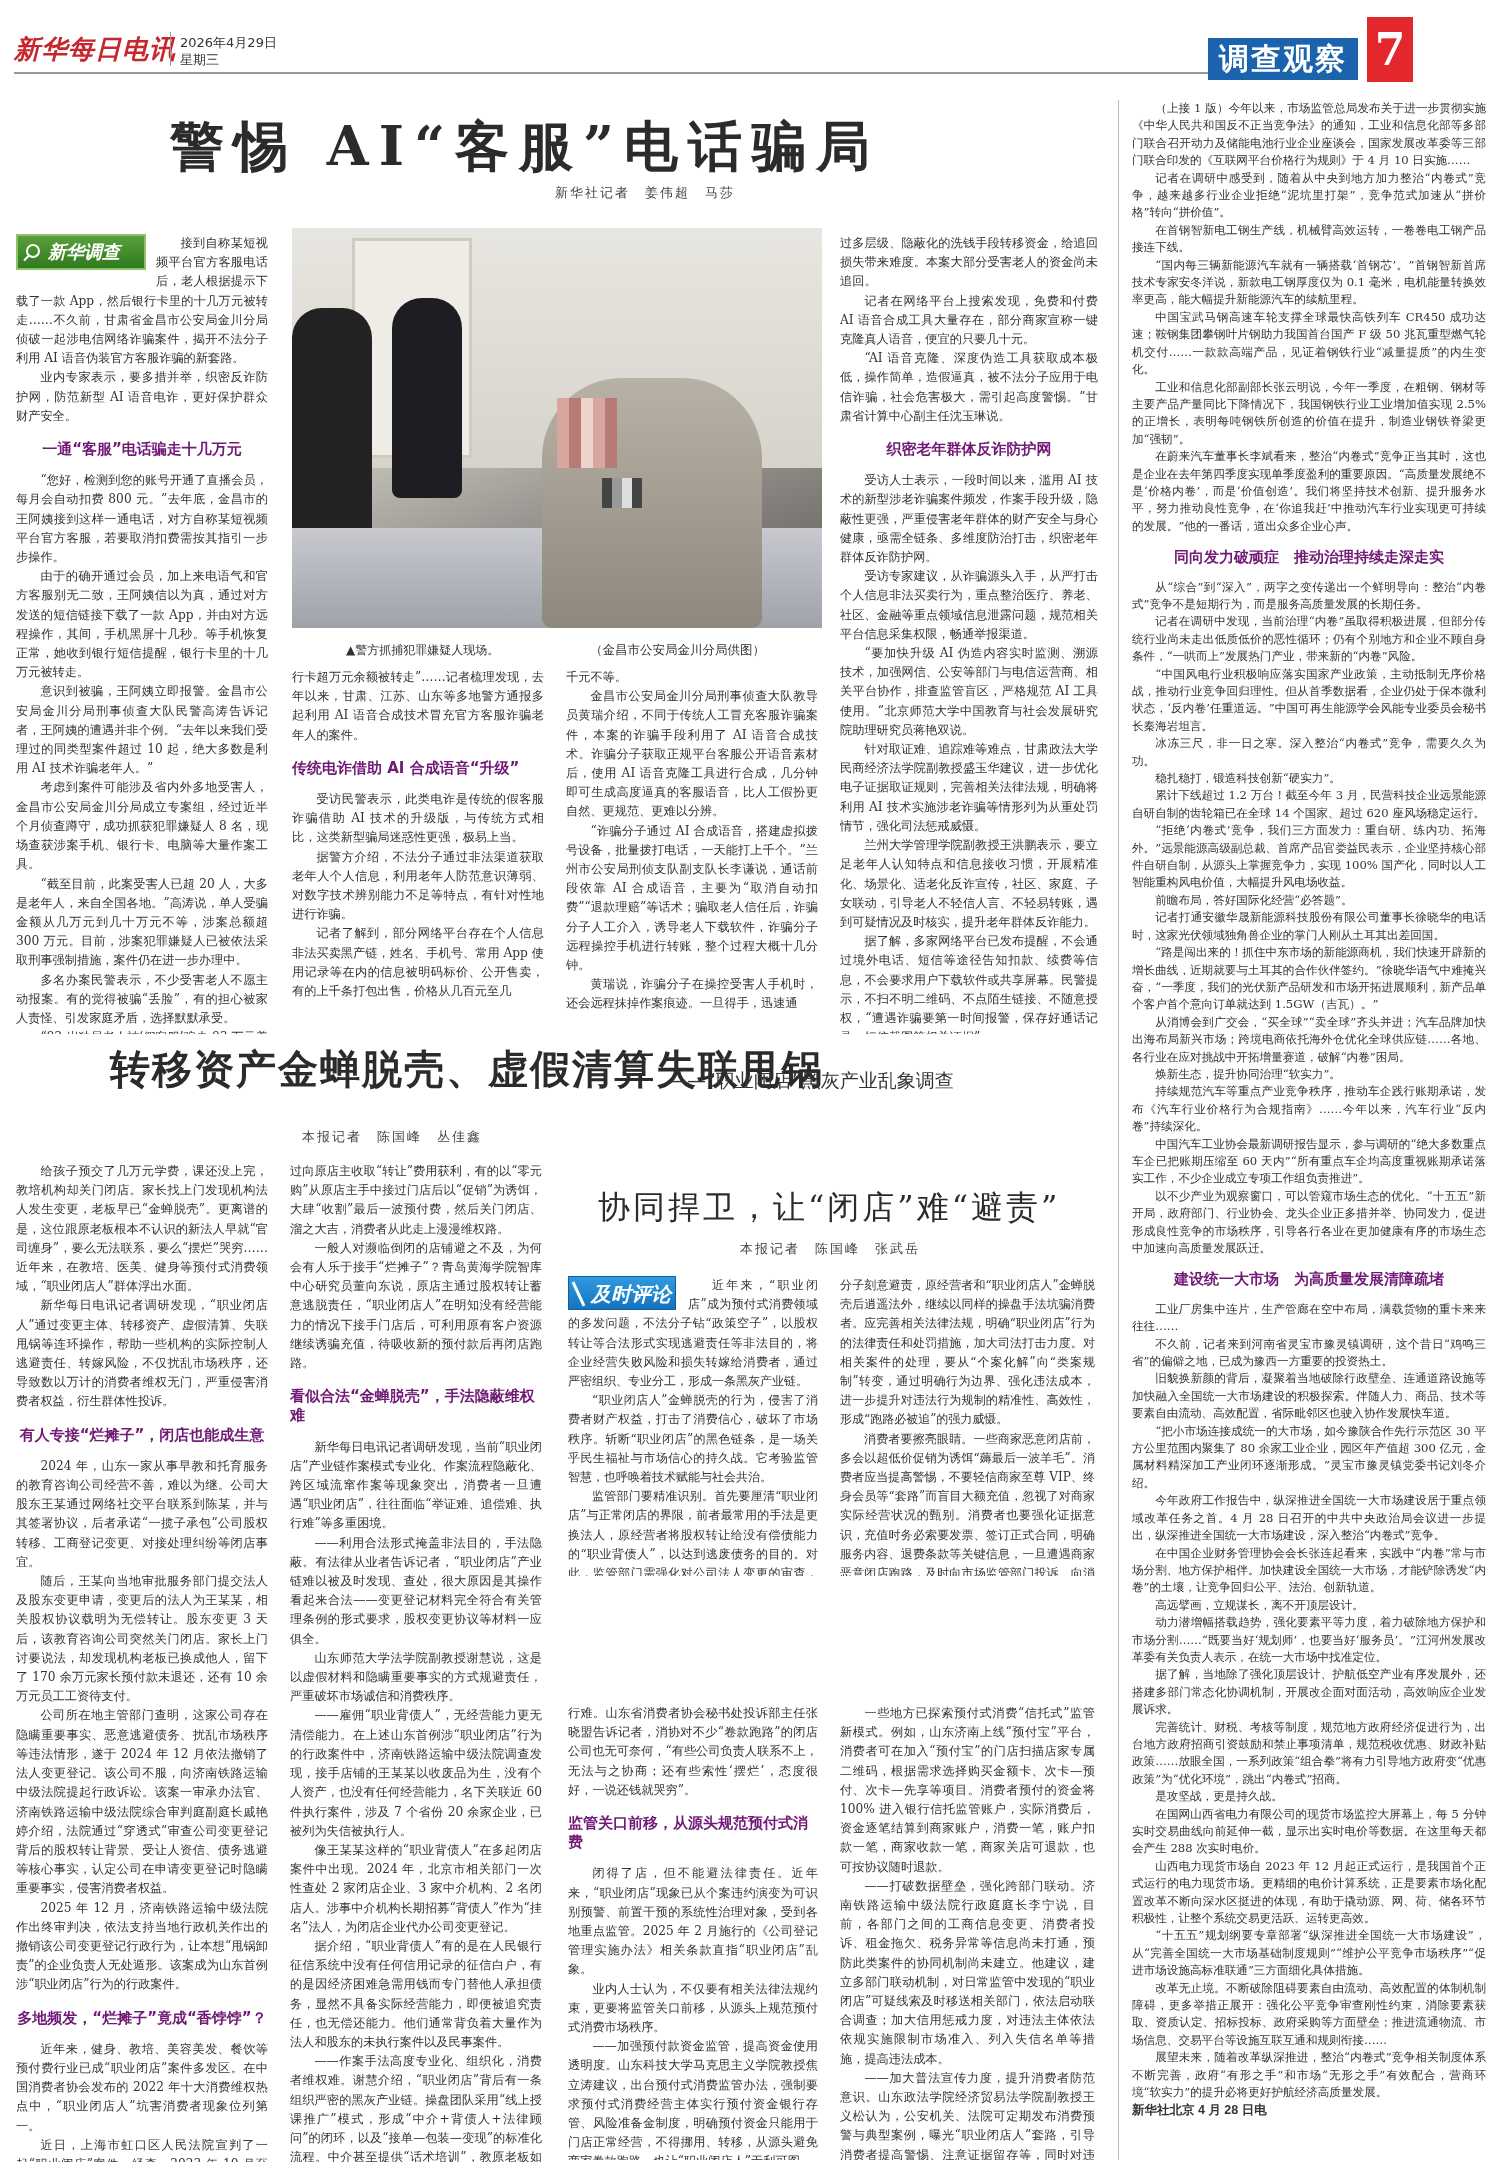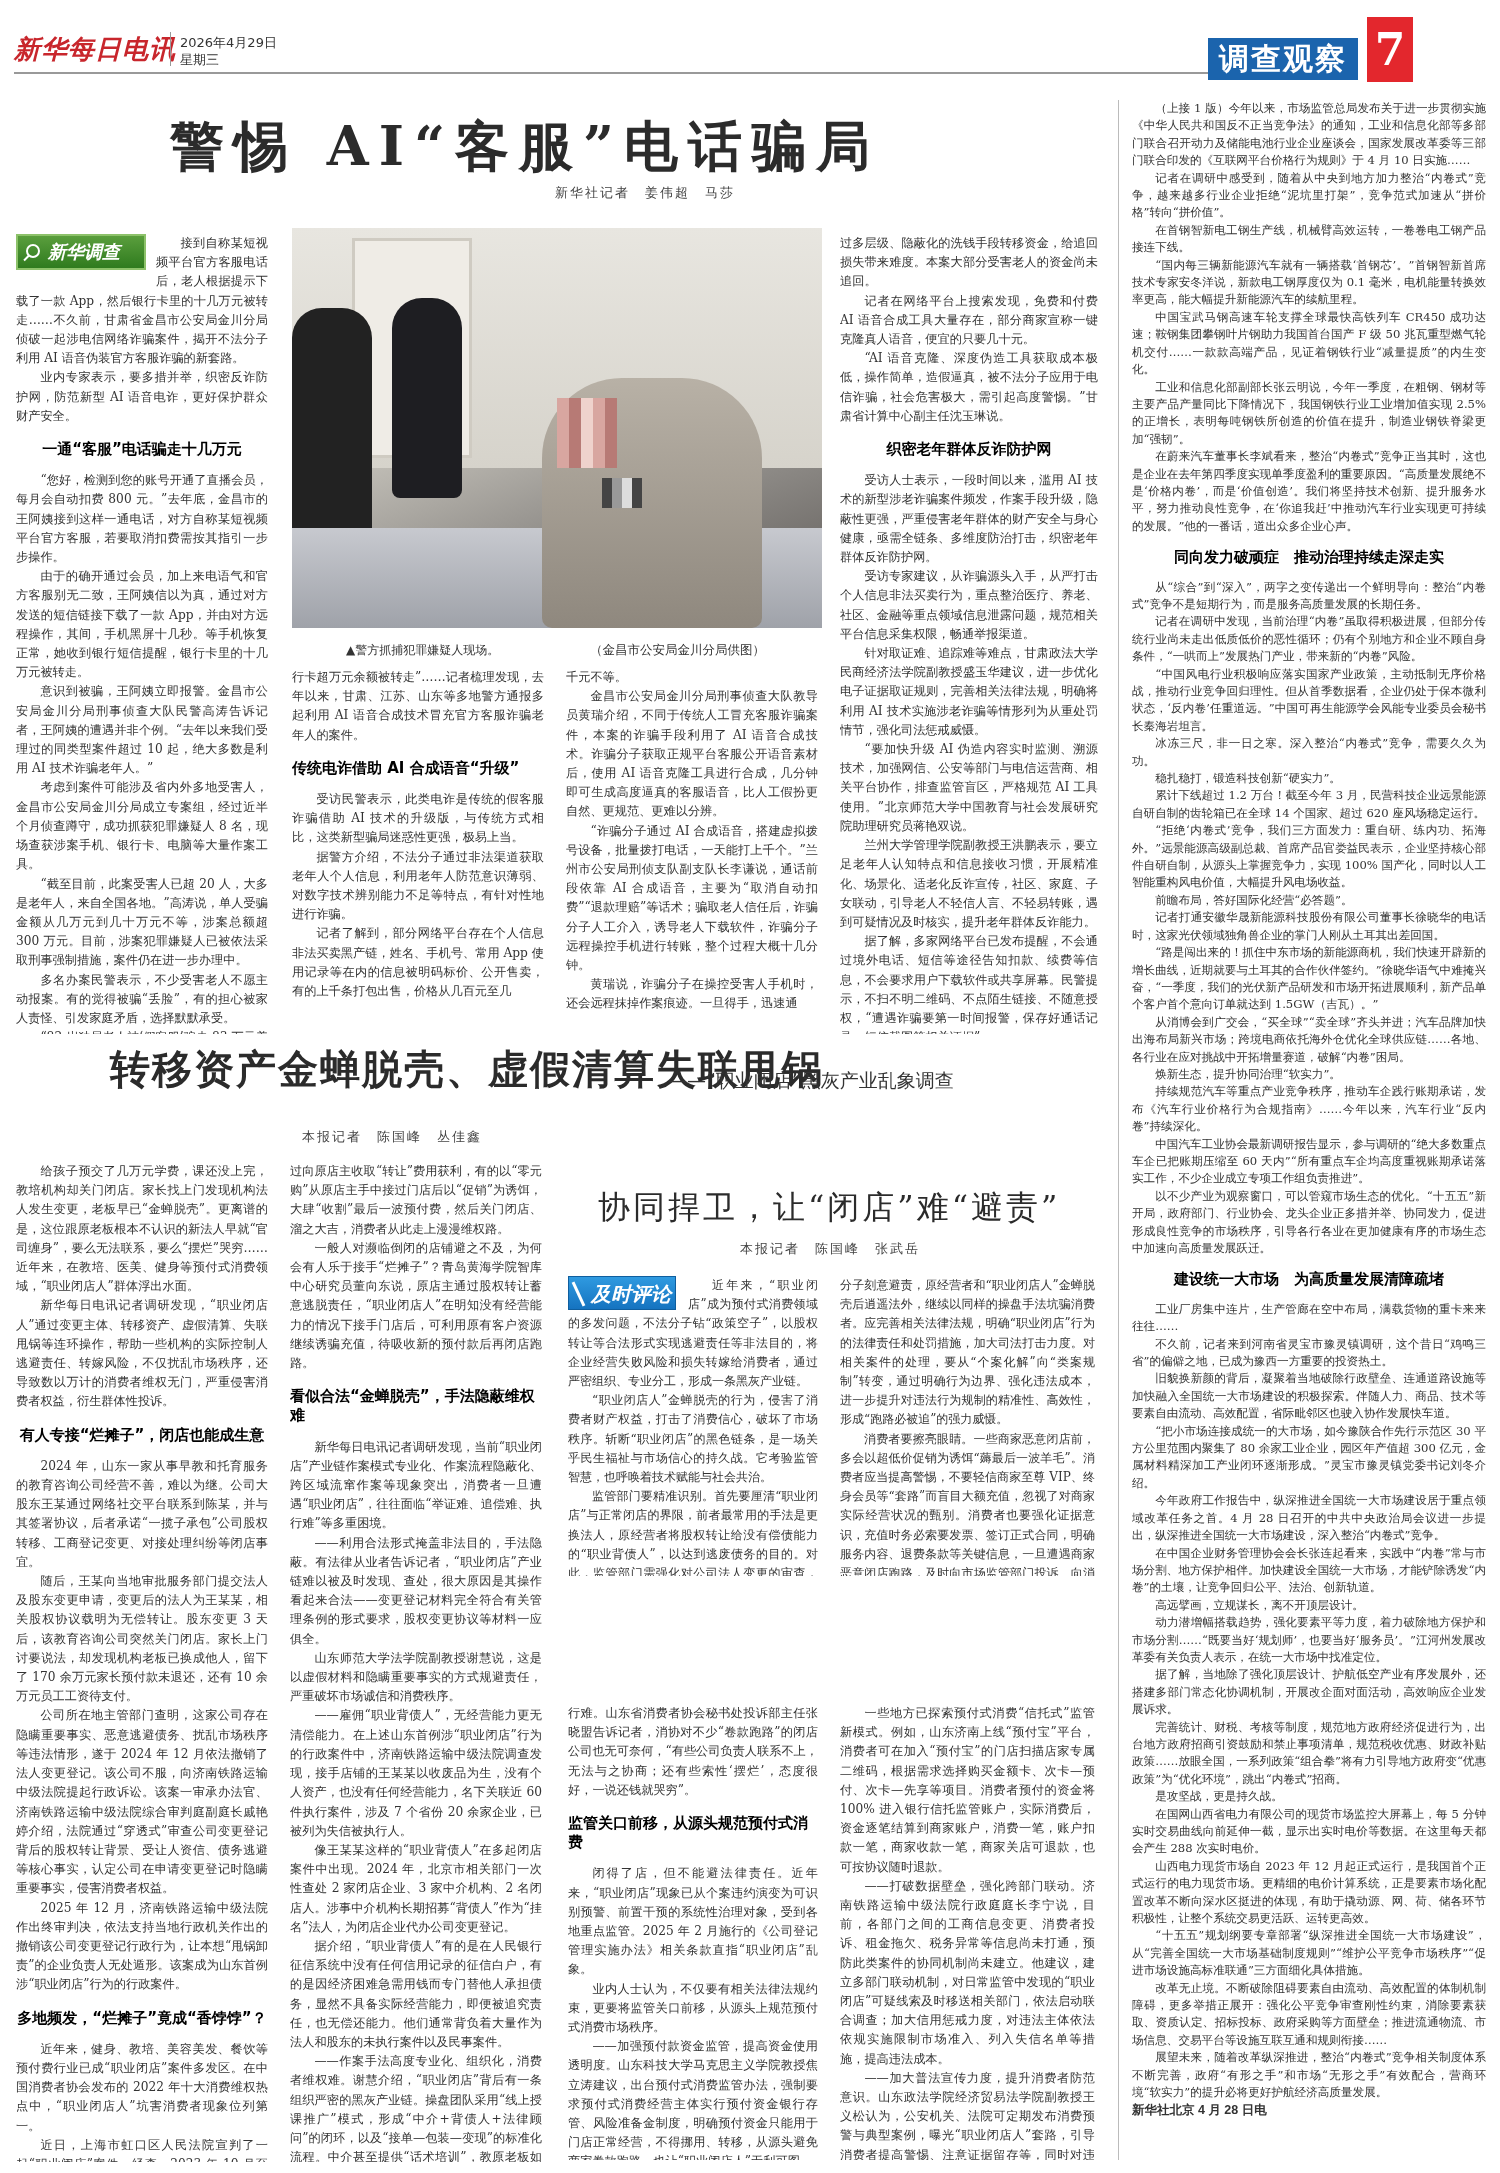--- a/index.html
+++ b/index.html
@@ -13,21 +13,21 @@
   .mast-rule { left: 0; top: 46px; width: 1304px; height: 2px; background: #999; }
   .section-badge { left: 1208px; top: 38px; width: 150px; height: 42px; background: #1b64ad; color: #fff; font-family: "DejaVu Sans", sans-serif; font-weight: bold; font-size: 30px; text-align: center; line-height: 42px; letter-spacing: 2px; }
   .page-num { left: 1367px; top: 17px; width: 46px; height: 65px; background: #e3272d; color: #fff; font-family: "DejaVu Serif", serif; font-weight: bold; font-size: 44px; text-align: center; line-height: 65px; }
   
   .headline { font-family: "DejaVu Serif", serif; font-weight: bold; color: #2b2b2b; white-space: nowrap; }
   .h1 { left: 170px; top: 100px; font-size: 54px; letter-spacing: 10px; margin-top: 11px; }
   .byline { font-family: "DejaVu Serif", serif; font-size: 13px; color: #444; letter-spacing: 2px; white-space: nowrap; }
   .col { font-size: 12.2px; line-height: 19.2px; text-align: justify; color: #333; overflow: hidden; }
   .col p { text-indent: 2em; }
   .col p.noindent { text-indent: 0; }
-  .subhead { font-family: "DejaVu Sans", sans-serif; font-weight: bold; font-size: 15px; color: #000000; text-align: center; margin: 14px 0 12px; text-indent: 0 !important; }
+  .subhead { font-family: "DejaVu Sans", sans-serif; font-weight: bold; font-size: 15px; color: #701a75; text-align: center; margin: 14px 0 12px; text-indent: 0 !important; }
   .subhead.left { text-align: left; }
   .dateline { font-family: Liberation Sans, sans-serif; font-weight: bold; text-indent: 0 !important; font-size: 12.5px; }
   .tag-xinhua { float: left; width: 130px; height: 36px; margin: 0 10px 4px 0; background: linear-gradient(#5a9e3d, #2f7b1e); border: 2px solid #8dc26a; color: #fff; font-family: "DejaVu Sans", sans-serif; font-weight: bold; font-style: italic; font-size: 18px; line-height: 32px; padding-left: 30px; position: relative; }
   .tag-xinhua .mag { position: absolute; left: 8px; top: 8px; width: 14px; height: 14px; border: 2px solid #fff; border-radius: 50%; }
   .tag-xinhua .mag::after { content: ""; position: absolute; left: -5px; top: 11px; width: 7px; height: 2px; background: #fff; transform: rotate(-45deg); }
   .tag-comment { float: left; width: 108px; height: 34px; margin: 0 12px 4px 0; background: linear-gradient(#2f9ae0, #1573c0); color: #fff; font-family: "DejaVu Sans", sans-serif; font-weight: bold; font-style: italic; font-size: 20px; line-height: 34px; padding-left: 22px; position: relative; border: 1px solid #0f5e9e; }
   .tag-comment::before { content: ""; position: absolute; left: 8px; top: 4px; width: 3px; height: 26px; background: #fff; transform: rotate(-25deg); }
   .photo { left: 292px; top: 228px; width: 530px; height: 400px; background: linear-gradient(160deg, #dcdad3 0%, #c9c6be 40%, #8d8a86 70%, #5a5653 100%); overflow: hidden; }
   .photo .wall { position:absolute; left:0; top:0; width:530px; height:240px; background: linear-gradient(#e8e6e0, #d6d3cb); }
   .photo .door { position:absolute; left:60px; top:10px; width:120px; height:220px; background:#efece6; border:3px solid #cfcbc2; }
@@ -105,22 +105,22 @@
   <p>黄瑞说，诈骗分子在操控受害人手机时，还会远程抹掉作案痕迹。一旦得手，迅速通</p>
 </div>
 
 <div class="abs col" style="left:840px; top:234px; width:258px; height:800px;">
   <p class="noindent">过多层级、隐蔽化的洗钱手段转移资金，给追回损失带来难度。本案大部分受害老人的资金尚未追回。</p>
   <p>记者在网络平台上搜索发现，免费和付费 AI 语音合成工具大量存在，部分商家宣称一键克隆真人语音，便宜的只要几十元。</p>
   <p>“AI 语音克隆、深度伪造工具获取成本极低，操作简单，造假逼真，被不法分子应用于电信诈骗，社会危害极大，需引起高度警惕。”甘肃省计算中心副主任沈玉琳说。</p>
   <div class="subhead">织密老年群体反诈防护网</div>
   <p>受访人士表示，一段时间以来，滥用 AI 技术的新型涉老诈骗案件频发，作案手段升级，隐蔽性更强，严重侵害老年群体的财产安全与身心健康，亟需全链条、多维度防治打击，织密老年群体反诈防护网。</p>
   <p>受访专家建议，从诈骗源头入手，从严打击个人信息非法买卖行为，重点整治医疗、养老、社区、金融等重点领域信息泄露问题，规范相关平台信息采集权限，畅通举报渠道。</p>
+  <p>“要加快升级 AI 伪造内容实时监测、溯源技术，加强网信、公安等部门与电信运营商、相关平台协作，排查监管盲区，严格规范 AI 工具使用。”北京师范大学中国教育与社会发展研究院助理研究员蒋艳双说。</p>
   <p>针对取证难、追踪难等难点，甘肃政法大学民商经济法学院副教授盛玉华建议，进一步优化电子证据取证规则，完善相关法律法规，明确将利用 AI 技术实施涉老诈骗等情形列为从重处罚情节，强化司法惩戒威慑。</p>
-  <p>“要加快升级 AI 伪造内容实时监测、溯源技术，加强网信、公安等部门与电信运营商、相关平台协作，排查监管盲区，严格规范 AI 工具使用。”北京师范大学中国教育与社会发展研究院助理研究员蒋艳双说。</p>
   <p>兰州大学管理学院副教授王洪鹏表示，要立足老年人认知特点和信息接收习惯，开展精准化、场景化、适老化反诈宣传，社区、家庭、子女联动，引导老人不轻信人言、不轻易转账，遇到可疑情况及时核实，提升老年群体反诈能力。</p>
   <p>据了解，多家网络平台已发布提醒，不会通过境外电话、短信等途径告知扣款、续费等信息，不会要求用户下载软件或共享屏幕。民警提示，不扫不明二维码、不点陌生链接、不随意授权，“遭遇诈骗要第一时间报警，保存好通话记录、短信截图等相关证据”。</p>
 
 </div>
 
 <div class="abs vrule" style="left:1118px; top:100px; height:2060px;"></div>
 
 <div class="abs col" style="left:1132px; top:100px; width:354px; height:2070px; font-size:11.6px; line-height:17.4px;">
   <p>（上接 1 版）今年以来，市场监管总局发布关于进一步贯彻实施《中华人民共和国反不正当竞争法》的通知，工业和信息化部等多部门联合召开动力及储能电池行业企业座谈会，国家发展改革委等三部门联合印发的《互联网平台价格行为规则》于 4 月 10 日实施……</p>
   <p>记者在调研中感受到，随着从中央到地方加力整治“内卷式”竞争，越来越多行业企业拒绝“泥坑里打架”，竞争范式加速从“拼价格”转向“拼价值”。</p>

